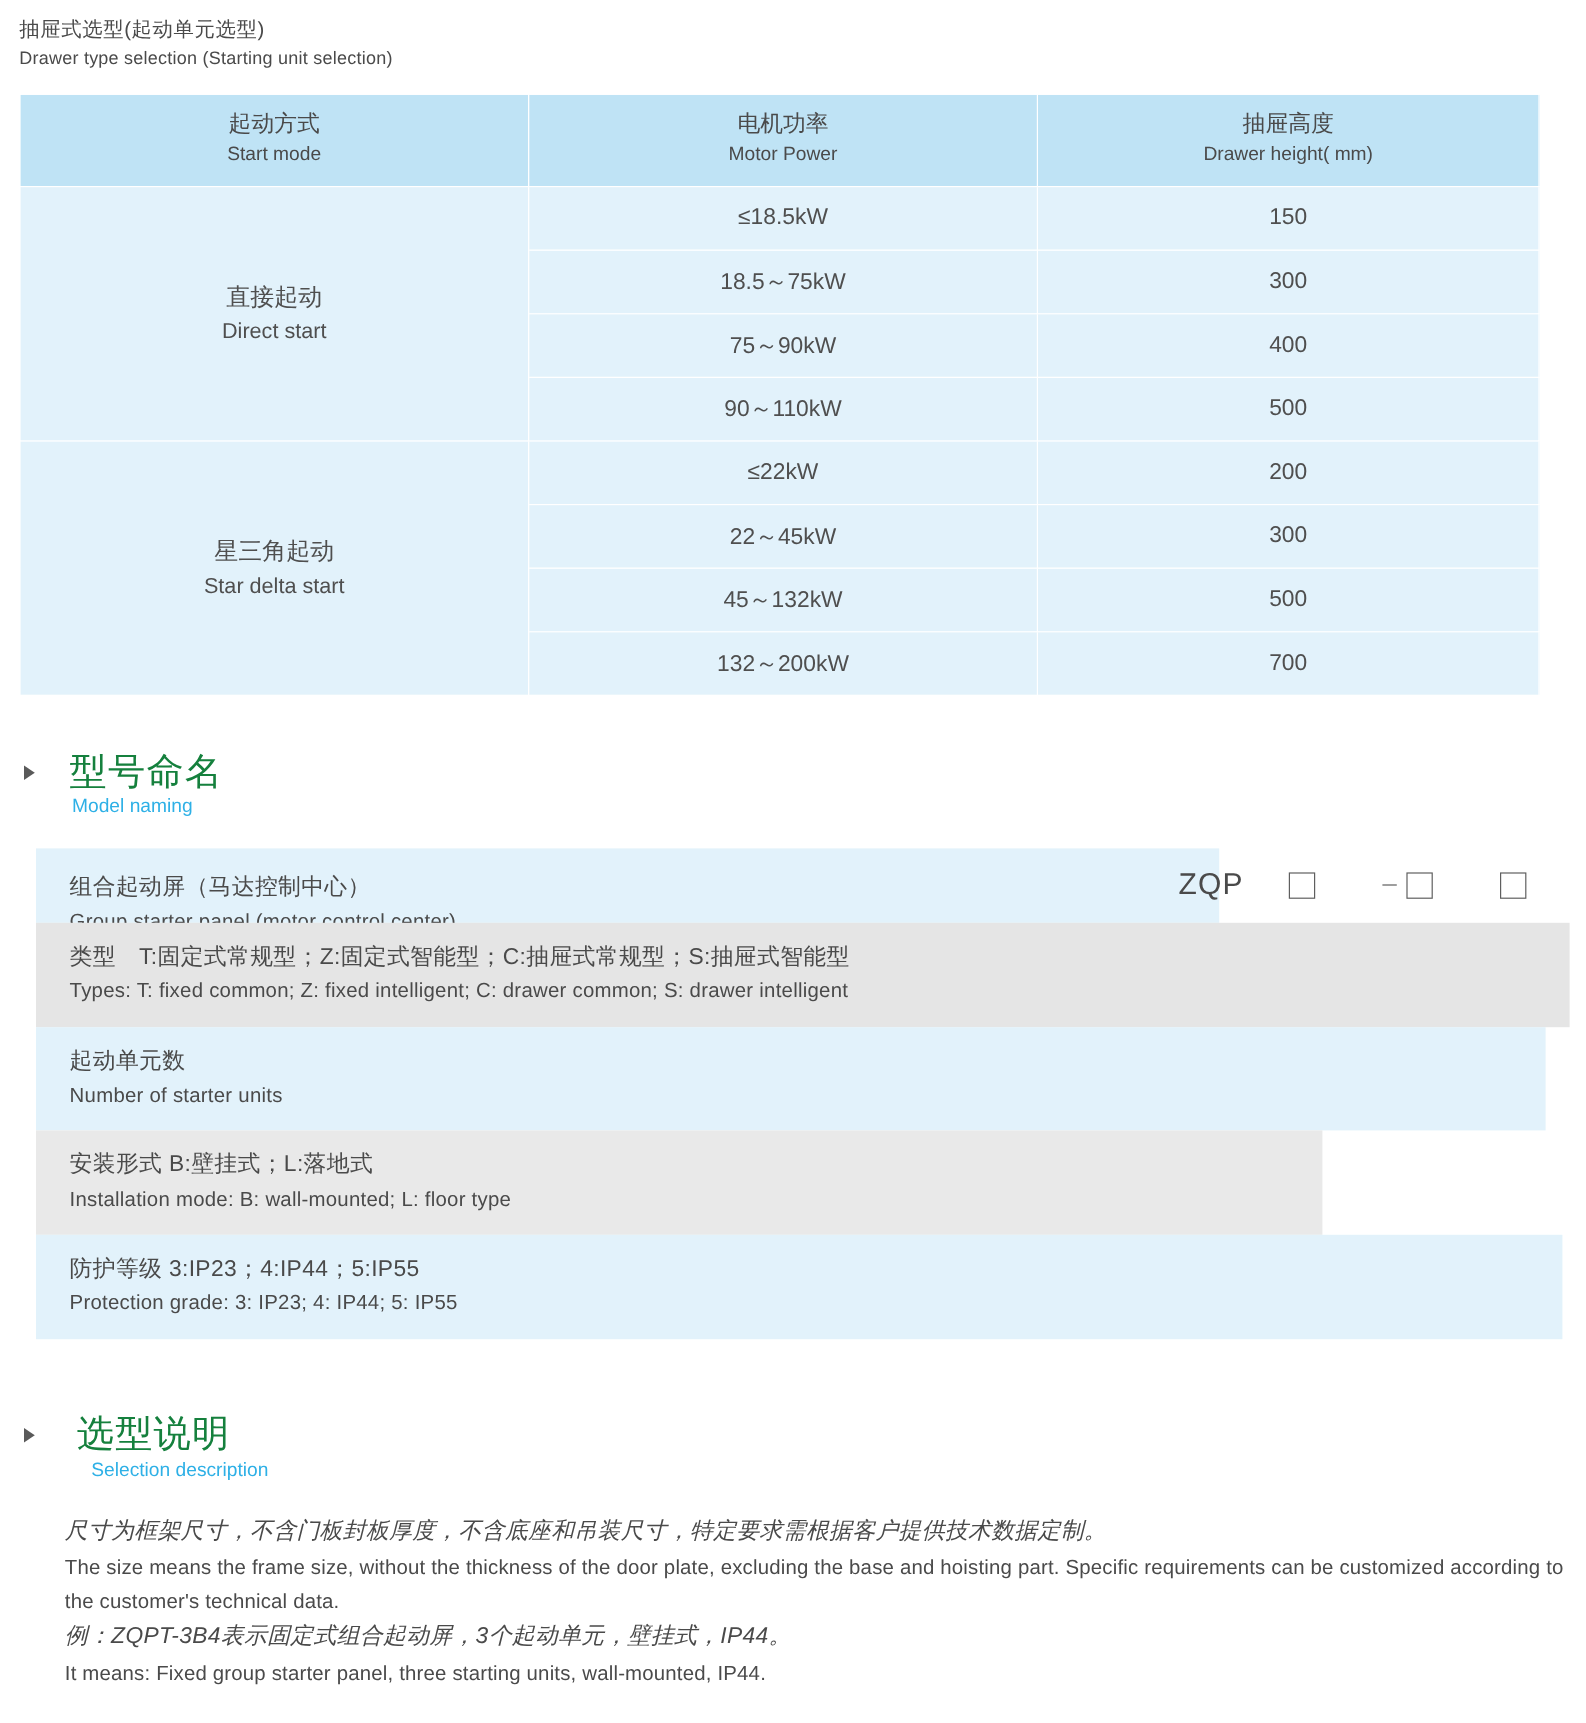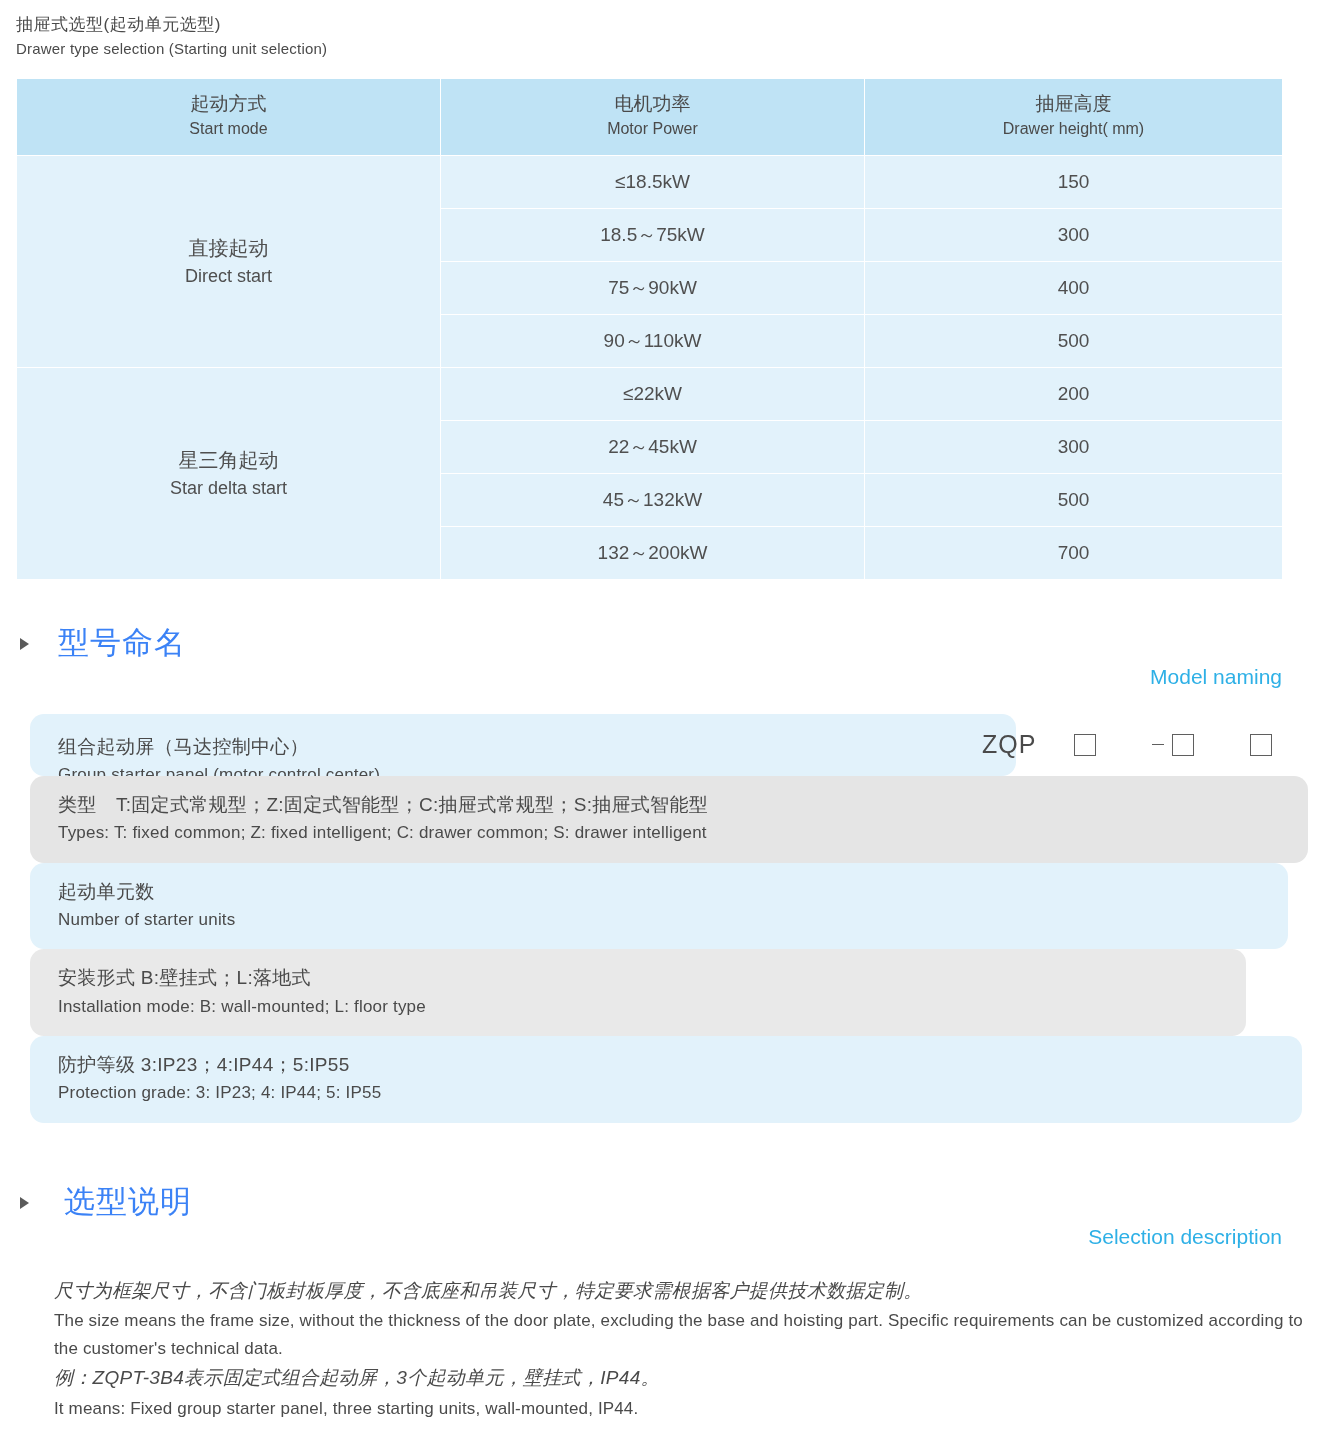--- a/index.html
+++ b/index.html
@@ -90,64 +90,62 @@
     position: absolute;
     left: 0;
     top: 14px;
     width: 0; height: 0;
     border-left: 9px solid #5a5a5a;
     border-top: 6px solid transparent;
     border-bottom: 6px solid transparent;
   }
   .section-head .cn {
     font-size: 31px;
-    color: #3b82f6;
+    color: #15803d;
     line-height: 1.25;
     letter-spacing: 1px;
   }
   .section-head .en {
-    font-size: 21px;
+    font-size: 16px;
     color: #2eb0e6;
     line-height: 1.4;
     margin-left: 2px;
-    text-align: right;
   }
   .section-head.indent2 { margin-left: 4px; }
   .section-head.indent2 .cn { margin-left: 16px; }
   .section-head.indent2 .en { margin-left: 18px; }
 
   
   .naming {
     margin-top: 22px;
     margin-left: 14px;
     width: 1272px;
     position: relative;
   }
   .naming .row {
     position: relative;
     box-sizing: border-box;
     padding: 14px 20px 16px 28px;
-    border-radius: 14px;
   }
   .naming .row .cn {
     font-size: 19px;
     color: #4a4a4a;
     line-height: 1.6;
     letter-spacing: 0.3px;
   }
   .naming .row .en {
     font-size: 17px;
     color: #4a4a4a;
     line-height: 1.55;
     letter-spacing: 0.2px;
   }
   .naming .r1 { background: #e2f2fb; width: 986px; height: 62px; padding-top: 18px; }
   .naming .r2 { background: #e5e5e5; width: 1278px; }
   .naming .r3 { background: #e2f2fb; width: 1258px; }
-  .naming .r4 { background: #e9e9e9; width: 1216px; }
+  .naming .r4 { background: #e9e9e9; width: 1072px; }
   .naming .r5 { background: #e2f2fb; width: 1272px; }
 
   
   .code-row {
     position: absolute;
     top: 0;
     left: 952px;
     height: 62px;
     display: flex;
     align-items: center;

